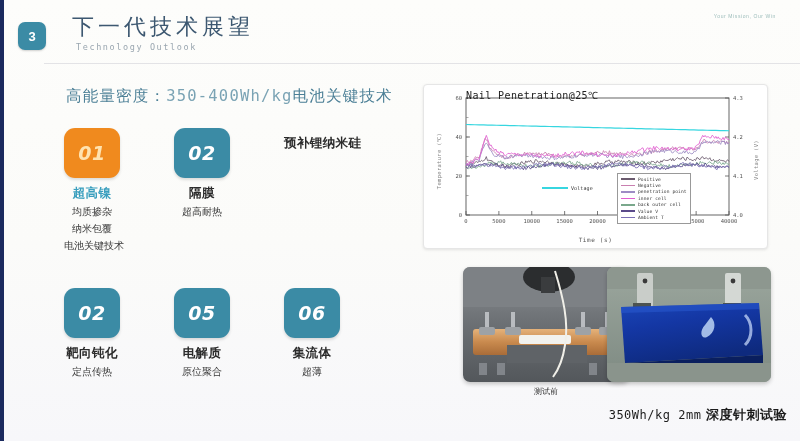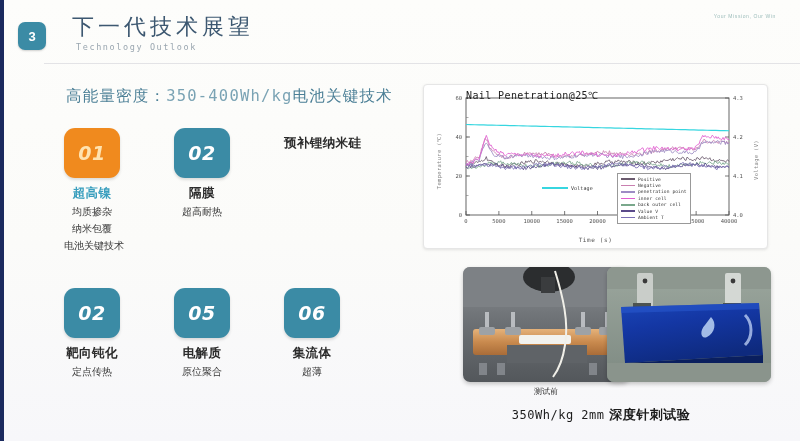--- a/index.html
+++ b/index.html
@@ -166,22 +166,22 @@
   .photo {
     border-radius: 7px; overflow: hidden;
     box-shadow: 0 2px 4px rgba(0,0,0,.22);
     position: relative;
   }
   .photo-caption {
     text-align: center; font-size: 8px; color: #2f2f2f;
     margin-top: 4px; font-family: "DejaVu Sans", sans-serif;
   }
   .photos-caption {
-    position: absolute; left: 4px; top: 139px; width: 348px;
-    text-align: center; font-size: 13px; color: #1c1c1c;
+    position: absolute; left: 16px; top: 139px; width: 348px;
+    text-align: right; font-size: 13px; color: #1c1c1c;
     font-family: "DejaVu Sans", sans-serif; letter-spacing: .5px;
     white-space: nowrap;
   }
   .photos-caption .mono { font-family: "DejaVu Sans Mono", monospace; font-size: 12px; }
   .photos-caption .bold { font-weight: bold; }
 </style>
 </head>
 <body>
 
 <div class="slide">

